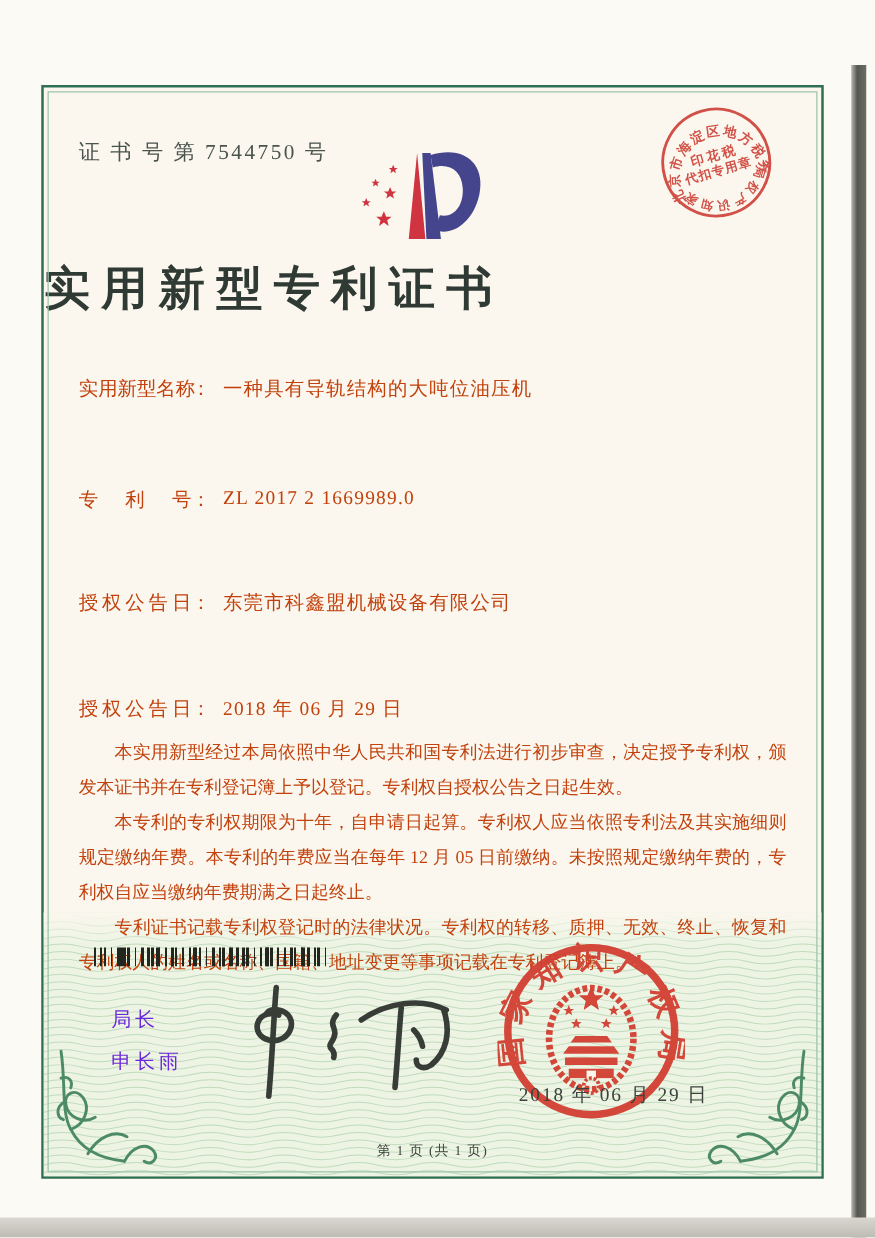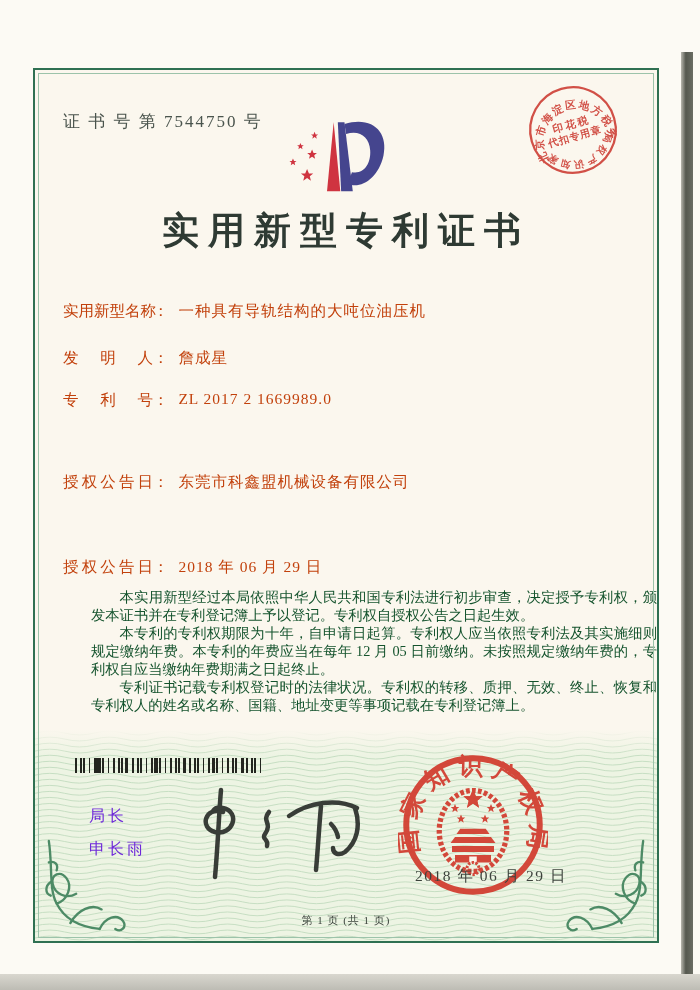--- a/index.html
+++ b/index.html
@@ -15,34 +15,34 @@
   .scan-shadow-bottom{position:absolute;left:0;top:974px;width:700px;height:16px;
     background:linear-gradient(180deg,#d9d7cf,#bdbcb4);}
   .frame{
     position:absolute;left:33px;top:68px;width:622px;height:871px;
     border:2px solid #2f7052;background:#fbf7ee;
   }
   .frame::before{content:"";position:absolute;inset:3px;border:1px solid #9cc3aa;pointer-events:none;z-index:5;}
   
   .cert-no{position:absolute;left:28px;top:40px;font-size:17px;letter-spacing:2px;color:#4a544d;z-index:2;}
   .logo{position:absolute;left:248px;top:44px;width:108px;height:90px;z-index:2;}
-  .title{position:absolute;left:0;top:136px;width:100%;text-align:center;
+  .title{position:absolute;left:0;top:136px;width:100%;text-align:left;
     font-size:37px;font-weight:bold;letter-spacing:9px;color:#2e3a33;z-index:2;}
   .tax-stamp{position:absolute;left:492px;top:14px;width:92px;height:92px;
     transform:rotate(-16deg);opacity:.88;z-index:3;}
   
   .field-row{position:absolute;left:28px;font-size:15.5px;color:#c2410c;white-space:nowrap;z-index:2;}
   .flabel{display:inline-block;width:90px;text-align:justify;text-align-last:justify;vertical-align:top;}
   .colon{display:inline-block;vertical-align:top;}
   .fvalue{display:inline-block;margin-left:6px;vertical-align:top;letter-spacing:1px;}
   .fvalue .addr-line{line-height:23px;}
   .col2{position:absolute;left:312px;top:0;}
   
   .body-text{position:absolute;left:28px;top:518px;width:566px;z-index:2;
-    font-size:14.3px;line-height:18px;text-align:justify;color:#14532d;margin-left:28px;}
+    font-size:14.3px;line-height:28px;text-align:justify;color:#c2410c;}
   .body-text p{margin:0;text-indent:2em;}
   
   .band{position:absolute;left:0;right:0;top:660px;bottom:0;background:#edf4e3;z-index:0;}
   .band svg{position:absolute;left:0;top:0;width:100%;height:100%;}
   .band::after{content:"";position:absolute;left:0;right:0;top:0;height:26px;
     background:linear-gradient(180deg,#fbf7ee,rgba(251,247,238,0));}
   .barcode{position:absolute;left:40px;top:688px;width:188px;height:15px;z-index:2;
     background:
       repeating-linear-gradient(90deg,#23251f 0 2px,transparent 2px 5px,#23251f 5px 7px,transparent 7px 8px,#23251f 8px 10px,transparent 10px 14px,#23251f 14px 15px,transparent 15px 19px),
       repeating-linear-gradient(90deg,transparent 0 21px,#23251f 21px 24px,transparent 24px 29px);}
@@ -147,24 +147,20 @@
       </g>
     </svg>
   </div>
 
   <div class="title">实用新型专利证书</div>
 
   <div class="field-row" style="top:231px">
     <span class="flabel">实用新型名称</span><span class="colon">：</span>
     <span class="fvalue">一种具有导轨结构的大吨位油压机</span>
   </div>
-  <div class="field-row" style="top:278px">
-    <span class="flabel">发明人</span><span class="colon">：</span>
-    <span class="fvalue">詹成星</span>
-  </div>
   <div class="field-row" style="top:320px">
     <span class="flabel">专利号</span><span class="colon">：</span>
     <span class="fvalue">ZL 2017 2 1669989.0</span>
   </div>
   <div class="field-row" style="top:402px">
     <span class="flabel">授权公告日</span><span class="colon">：</span>
     <span class="fvalue">东莞市科鑫盟机械设备有限公司</span>
   </div>
   <div class="field-row" style="top:487px;width:566px">
     <span class="flabel">授权公告日</span><span class="colon">：</span>

